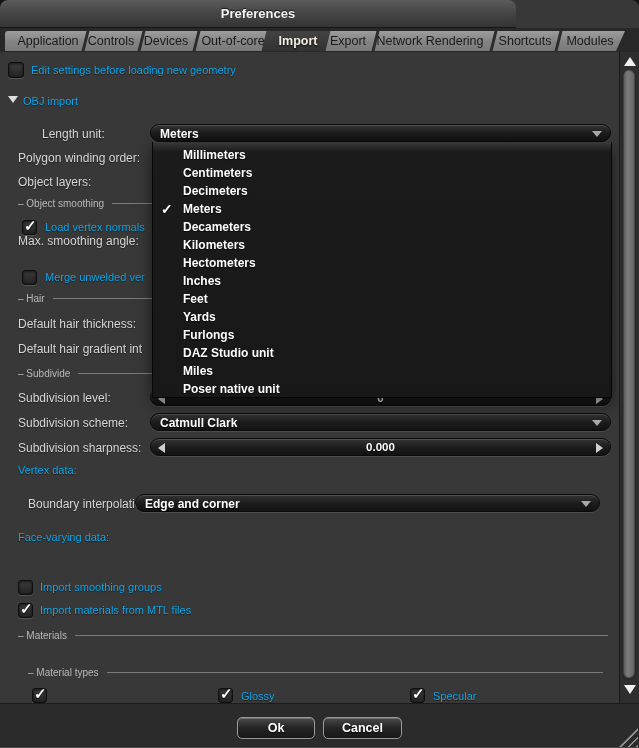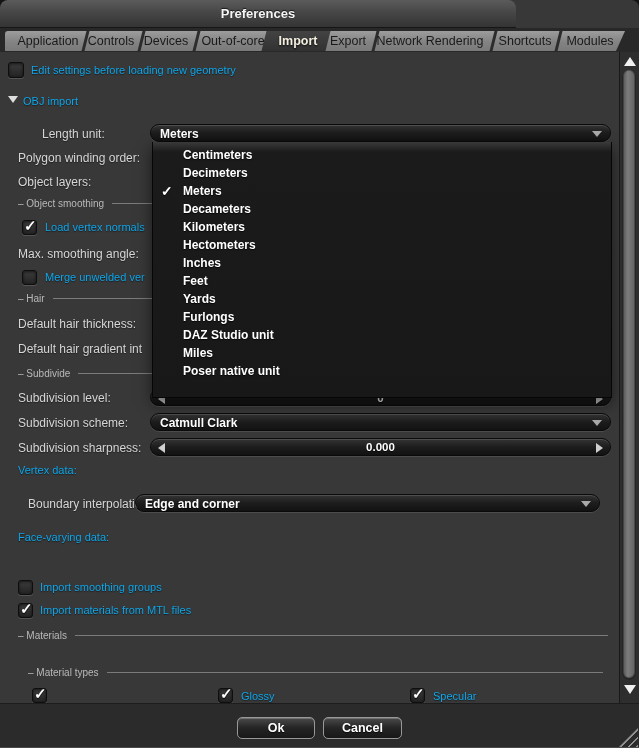--- a/index.html
+++ b/index.html
@@ -148,21 +148,21 @@
     <div class="lbl" style="left:18px;top:123px;">Object layers:</div>
 
     <div class="divider" style="left:18px;top:144px;width:590px;">
       <span class="dtext">– Object smoothing</span>
         <span class="dline"></span>
     </div>
 
     <div class="checkbox checked" style="left:22px;top:168px;"></div>
     <div class="heading" style="left:45px;top:169px;">Load vertex normals</div>
 
-    <div class="lbl" style="left:18px;top:195px;">Max. smoothing angle:</div>
+    <div class="lbl" style="left:18px;top:182px;">Max. smoothing angle:</div>
 
     <div class="checkbox" style="left:22px;top:218px;"></div>
     <div class="heading" style="left:45px;top:219px;">Merge unwelded ver</div>
 
     <div class="divider" style="left:18px;top:239px;width:590px;">
       <span class="dtext">– Hair</span>
         <span class="dline"></span>
     </div>
 
     <div class="lbl" style="left:18px;top:265px;">Default hair thickness:</div>
@@ -223,20 +223,21 @@
         <div class="checkbox checked" style="left: 32px; top: 636px;"></div>
         <div class="heading" style="left: 55px; top: 638px; margin-top: 12px;">Diffuse</div>
         <div class="checkbox checked" style="left: 218px; top: 636px;"></div>
         <div class="heading" style="left: 241px; top: 638px;">Glossy</div>
         <div class="checkbox checked" style="left: 410px; top: 636px;"></div>
         <div class="heading" style="left: 433px; top: 638px;">Specular</div>
       </div>
 
     <div class="popup">
       <div class="dd-list" id="dd-list">
+          <div class="dd-item"><span>Millimeters</span></div>
           <div class="dd-item"><span>Centimeters</span></div>
           <div class="dd-item"><span>Decimeters</span></div>
           <div class="dd-item"><span class="check">✓</span><span>Meters</span></div>
           <div class="dd-item"><span>Decameters</span></div>
           <div class="dd-item"><span>Kilometers</span></div>
           <div class="dd-item"><span>Hectometers</span></div>
           <div class="dd-item"><span>Inches</span></div>
           <div class="dd-item"><span>Feet</span></div>
           <div class="dd-item"><span>Yards</span></div>
           <div class="dd-item"><span>Furlongs</span></div>

